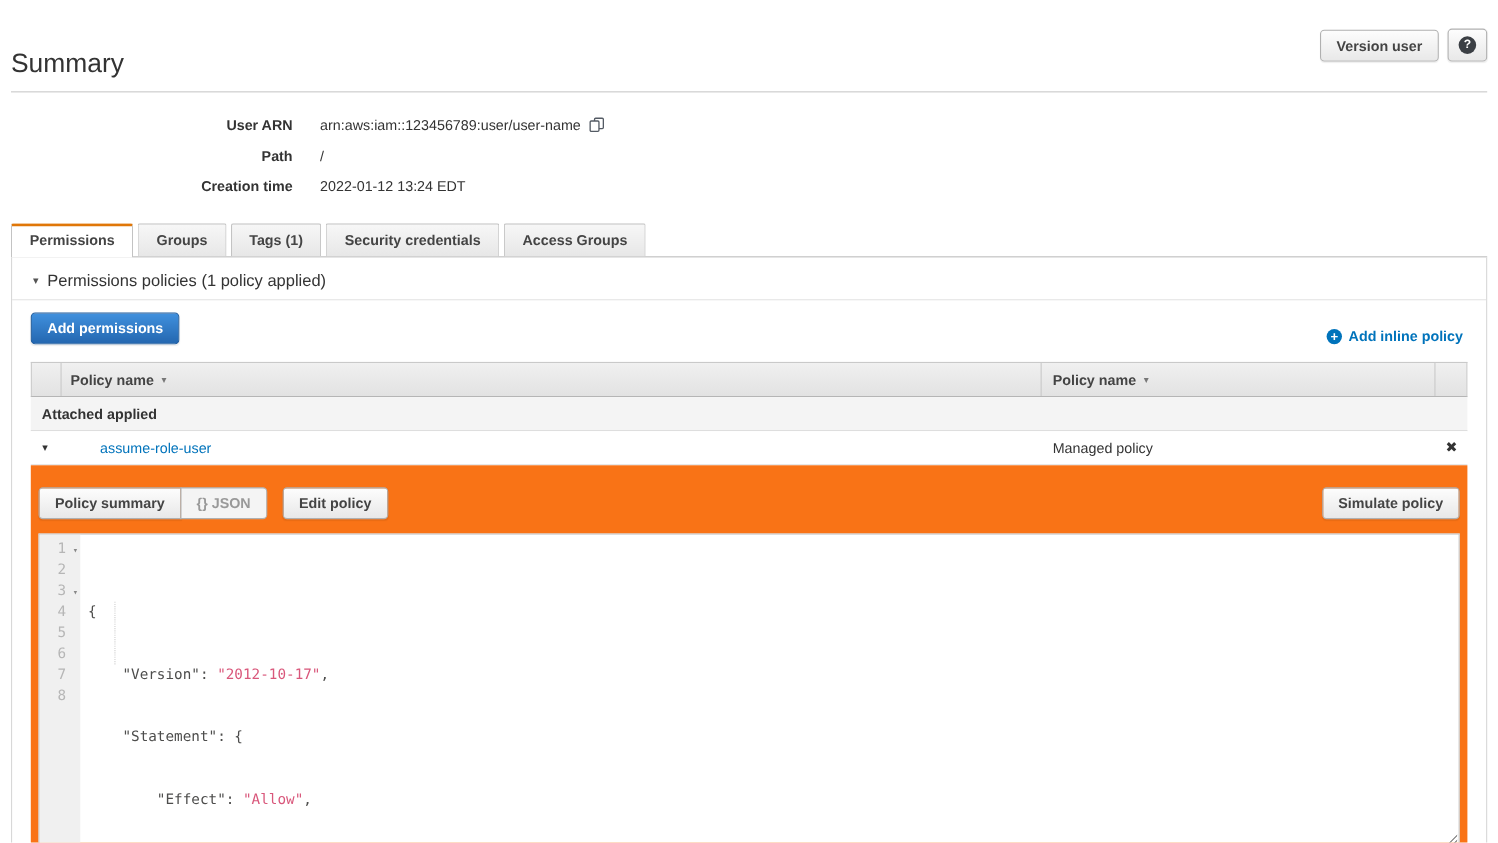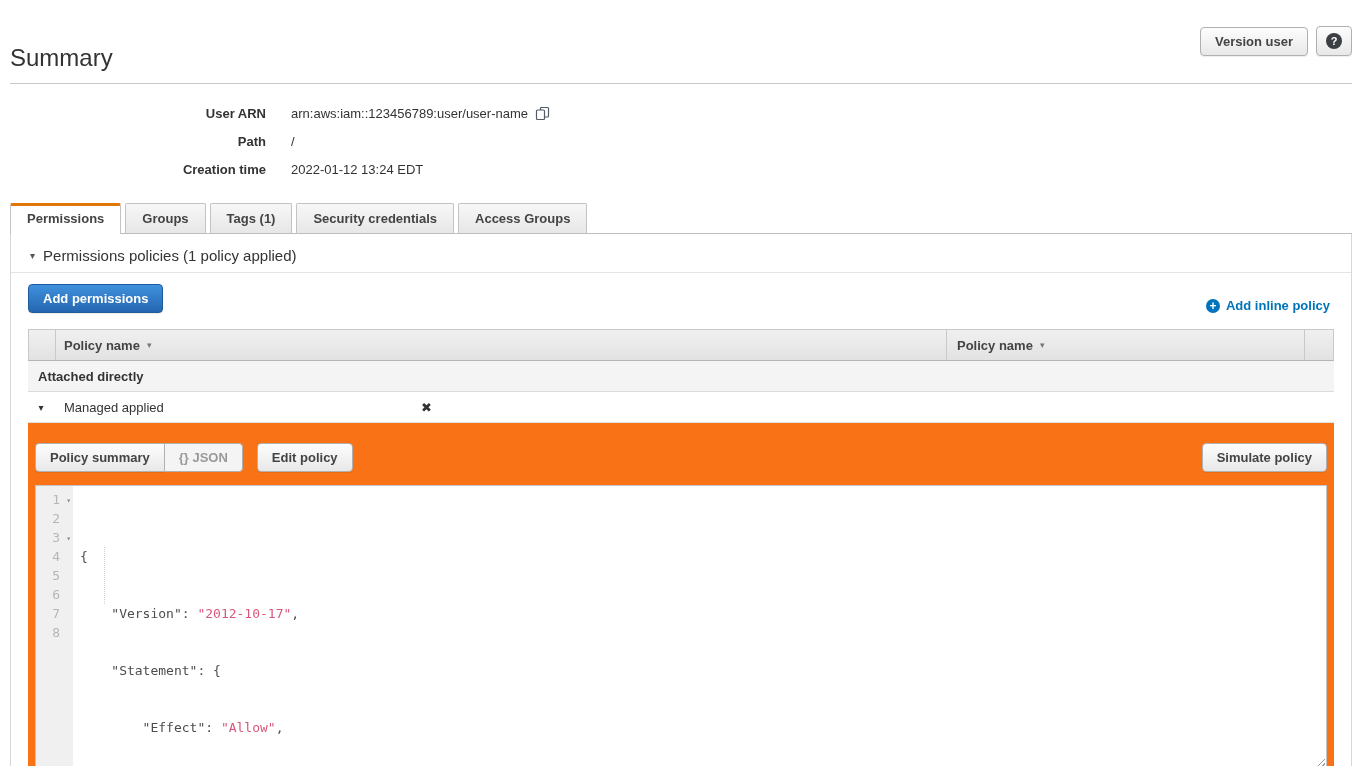--- a/index.html
+++ b/index.html
@@ -165,27 +165,30 @@
         <span>Policy name</span>
         <span class="sort-caret">▾</span>
       </div>
       <div class="cell c-type">
         <span>Policy name</span>
         <span class="sort-caret">▾</span>
       </div>
       <div class="cell c-x"></div>
     </div>
 
-    <div class="group-row">Attached directly</div>
+    <div class="group-row">Attached applied</div>
 
     <div class="trow policy-row">
       <div class="cell c-caret">
         <span class="row-caret">▾</span>
       </div>
-      <div class="cell c-type">Managed applied</div>
+      <div class="cell c-name">
+        <span class="policy-link">assume-role-user</span>
+      </div>
+      <div class="cell c-type">Managed policy</div>
       <div class="cell c-x">
         <span class="remove-x">✖</span>
       </div>
     </div>
 
     <div class="detail">
       <div class="detail-toolbar">
         <button class="btn seg-left">Policy summary</button>
         <button class="btn seg-right">{} JSON</button>
         <div class="gap"></div>

